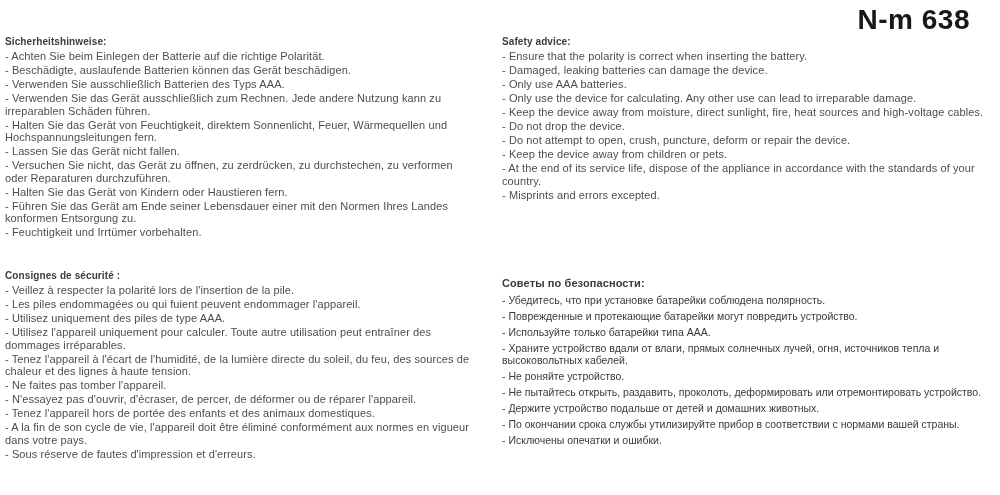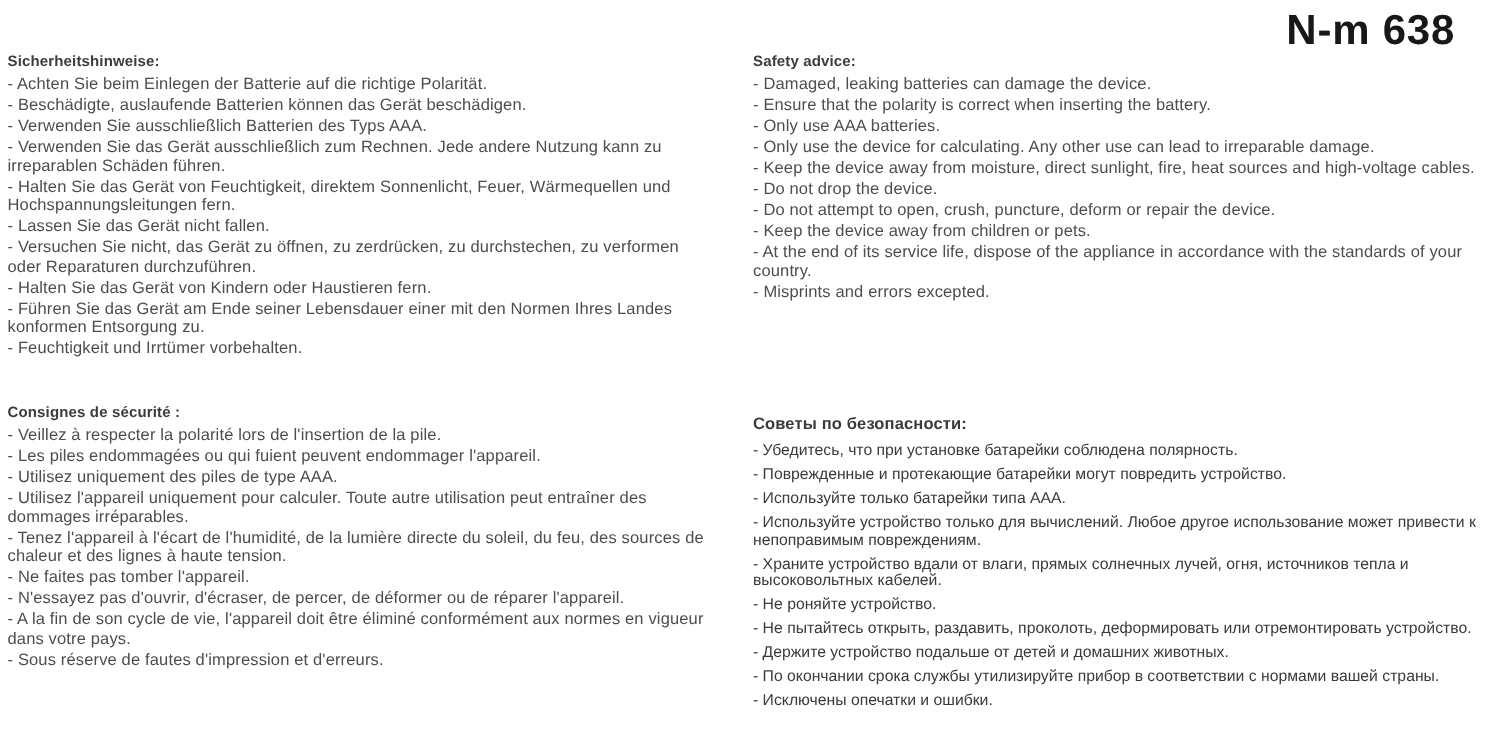--- a/index.html
+++ b/index.html
@@ -82,22 +82,22 @@
         <div class="item">- Versuchen Sie nicht, das Gerät zu öffnen, zu zerdrücken, zu durchstechen, zu verformen oder Reparaturen durchzuführen.</div>
         <div class="item">- Halten Sie das Gerät von Kindern oder Haustieren fern.</div>
         <div class="item">- Führen Sie das Gerät am Ende seiner Lebensdauer einer mit den Normen Ihres Landes konformen Entsorgung zu.</div>
         <div class="item">- Feuchtigkeit und Irrtümer vorbehalten.</div>
       </div>
   </section>
 
   <section class="section section-en">
     <h2>Safety advice:</h2>
     <div>
+        <div class="item">- Ensure that the polarity is correct when inserting the battery.</div>
         <div class="item">- Damaged, leaking batteries can damage the device.</div>
-        <div class="item">- Ensure that the polarity is correct when inserting the battery.</div>
         <div class="item">- Only use AAA batteries.</div>
         <div class="item">- Only use the device for calculating. Any other use can lead to irreparable damage.</div>
         <div class="item">- Keep the device away from moisture, direct sunlight, fire, heat sources and high-voltage cables.</div>
         <div class="item">- Do not drop the device.</div>
         <div class="item">- Do not attempt to open, crush, puncture, deform or repair the device.</div>
         <div class="item">- Keep the device away from children or pets.</div>
         <div class="item">- At the end of its service life, dispose of the appliance in accordance with the standards of your country.</div>
         <div class="item">- Misprints and errors excepted.</div>
       </div>
   </section>
@@ -105,32 +105,32 @@
   <section class="section section-fr">
     <h2>Consignes de sécurité :</h2>
     <div>
         <div class="item">- Veillez à respecter la polarité lors de l'insertion de la pile.</div>
         <div class="item">- Les piles endommagées ou qui fuient peuvent endommager l'appareil.</div>
         <div class="item">- Utilisez uniquement des piles de type AAA.</div>
         <div class="item">- Utilisez l'appareil uniquement pour calculer. Toute autre utilisation peut entraîner des dommages irréparables.</div>
         <div class="item">- Tenez l'appareil à l'écart de l'humidité, de la lumière directe du soleil, du feu, des sources de chaleur et des lignes à haute tension.</div>
         <div class="item">- Ne faites pas tomber l'appareil.</div>
         <div class="item">- N'essayez pas d'ouvrir, d'écraser, de percer, de déformer ou de réparer l'appareil.</div>
+        <div class="item">- Tenez l'appareil hors de portée des enfants et des animaux domestiques.</div>
         <div class="item">- A la fin de son cycle de vie, l'appareil doit être éliminé conformément aux normes en vigueur dans votre pays.</div>
         <div class="item">- Sous réserve de fautes d'impression et d'erreurs.</div>
       </div>
   </section>
 
   <section class="section section-ru">
     <h2>Советы по безопасности:</h2>
     <div>
         <div class="item">- Убедитесь, что при установке батарейки соблюдена полярность.</div>
         <div class="item">- Поврежденные и протекающие батарейки могут повредить устройство.</div>
         <div class="item">- Используйте только батарейки типа AAA.</div>
-        <div class="item">- Используйте устройство только для вычислений. Любое другое использование может привести к непоправимым повреждениям.</div>
         <div class="item">- Храните устройство вдали от влаги, прямых солнечных лучей, огня, источников тепла и высоковольтных кабелей.</div>
         <div class="item">- Не роняйте устройство.</div>
         <div class="item">- Не пытайтесь открыть, раздавить, проколоть, деформировать или отремонтировать устройство.</div>
         <div class="item">- Держите устройство подальше от детей и домашних животных.</div>
         <div class="item">- По окончании срока службы утилизируйте прибор в соответствии с нормами вашей страны.</div>
         <div class="item">- Исключены опечатки и ошибки.</div>
       </div>
   </section>
 
 </div>

